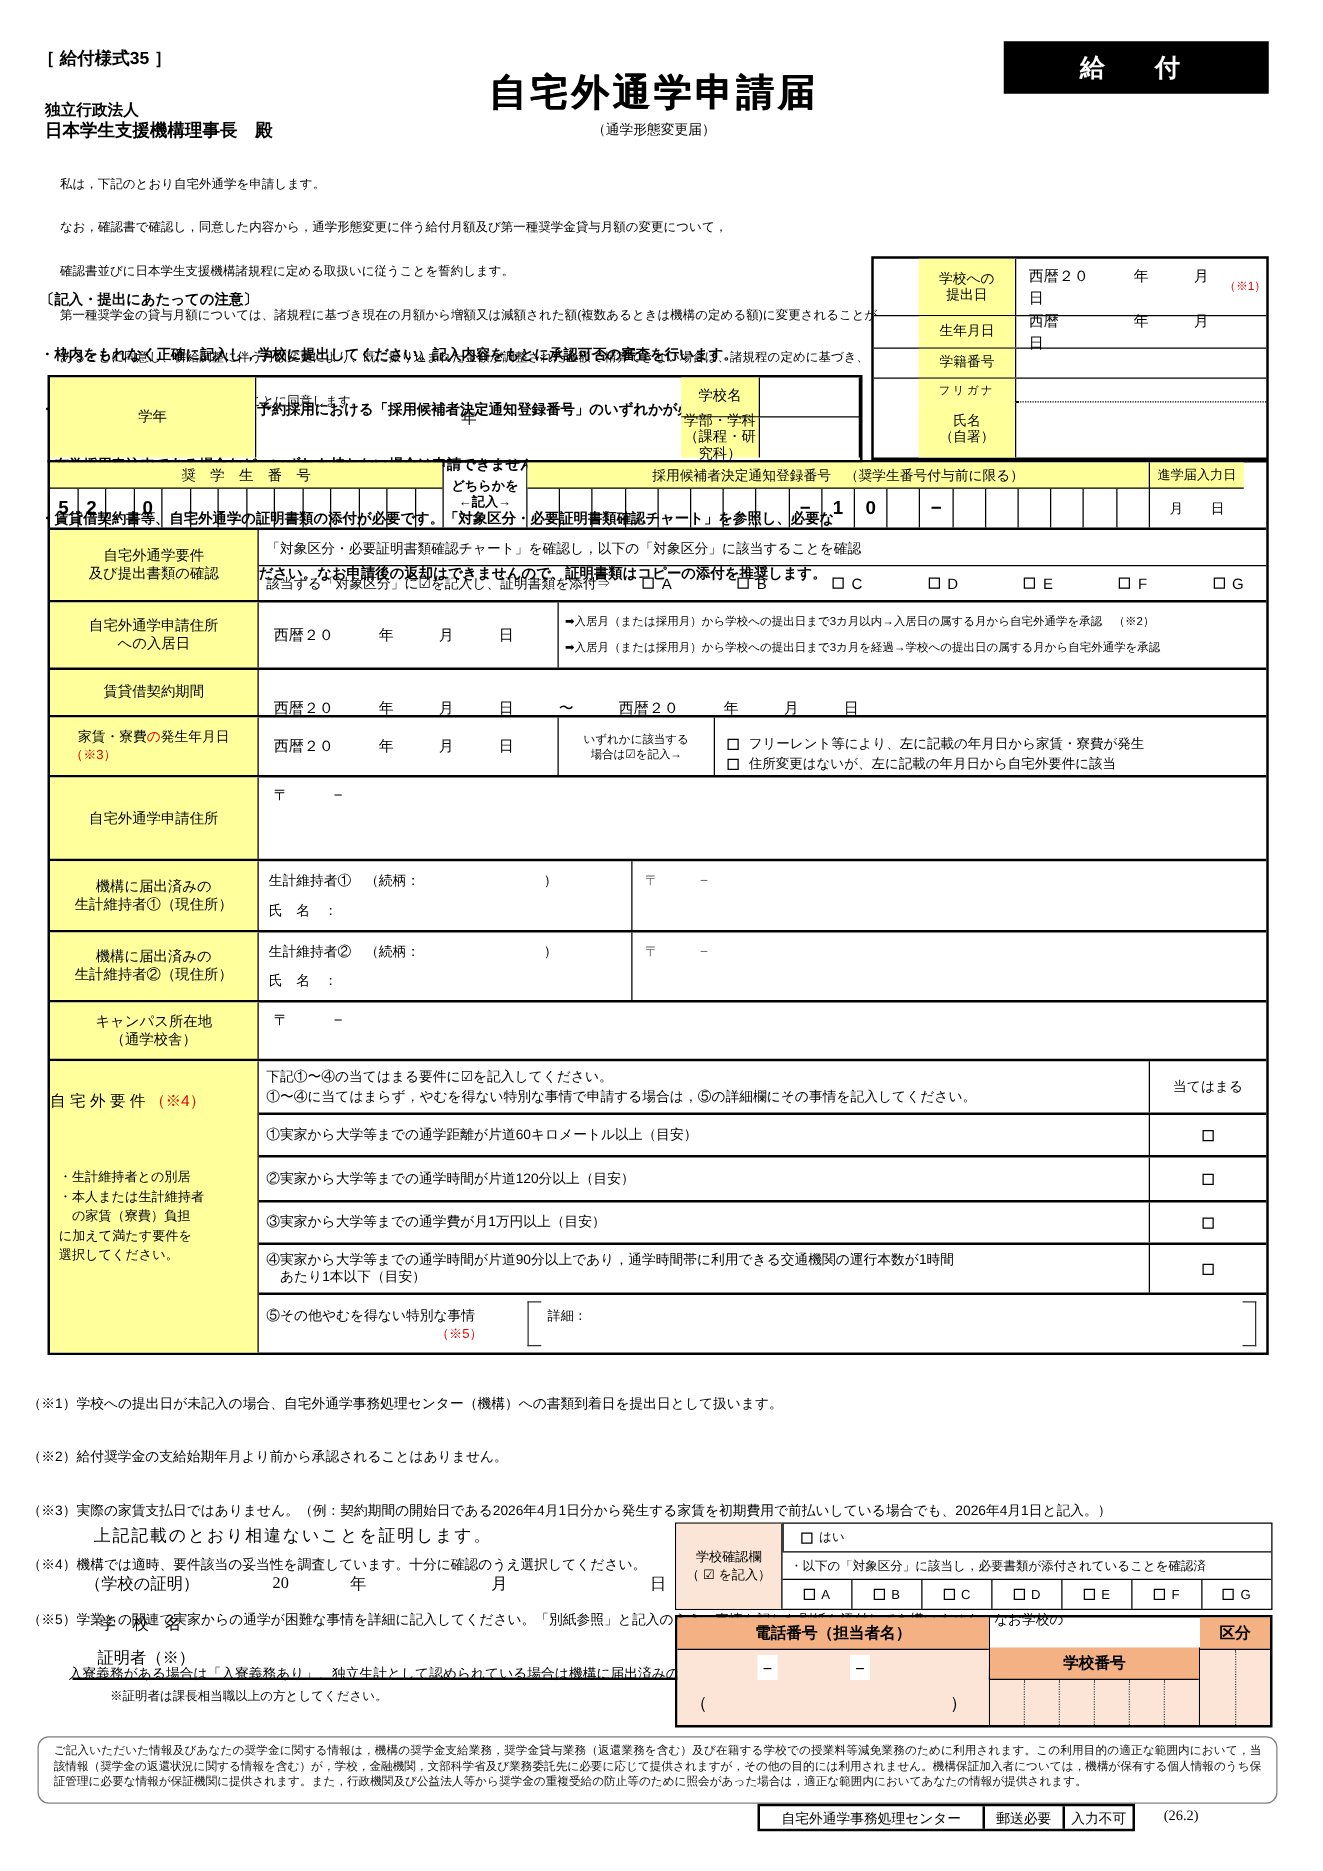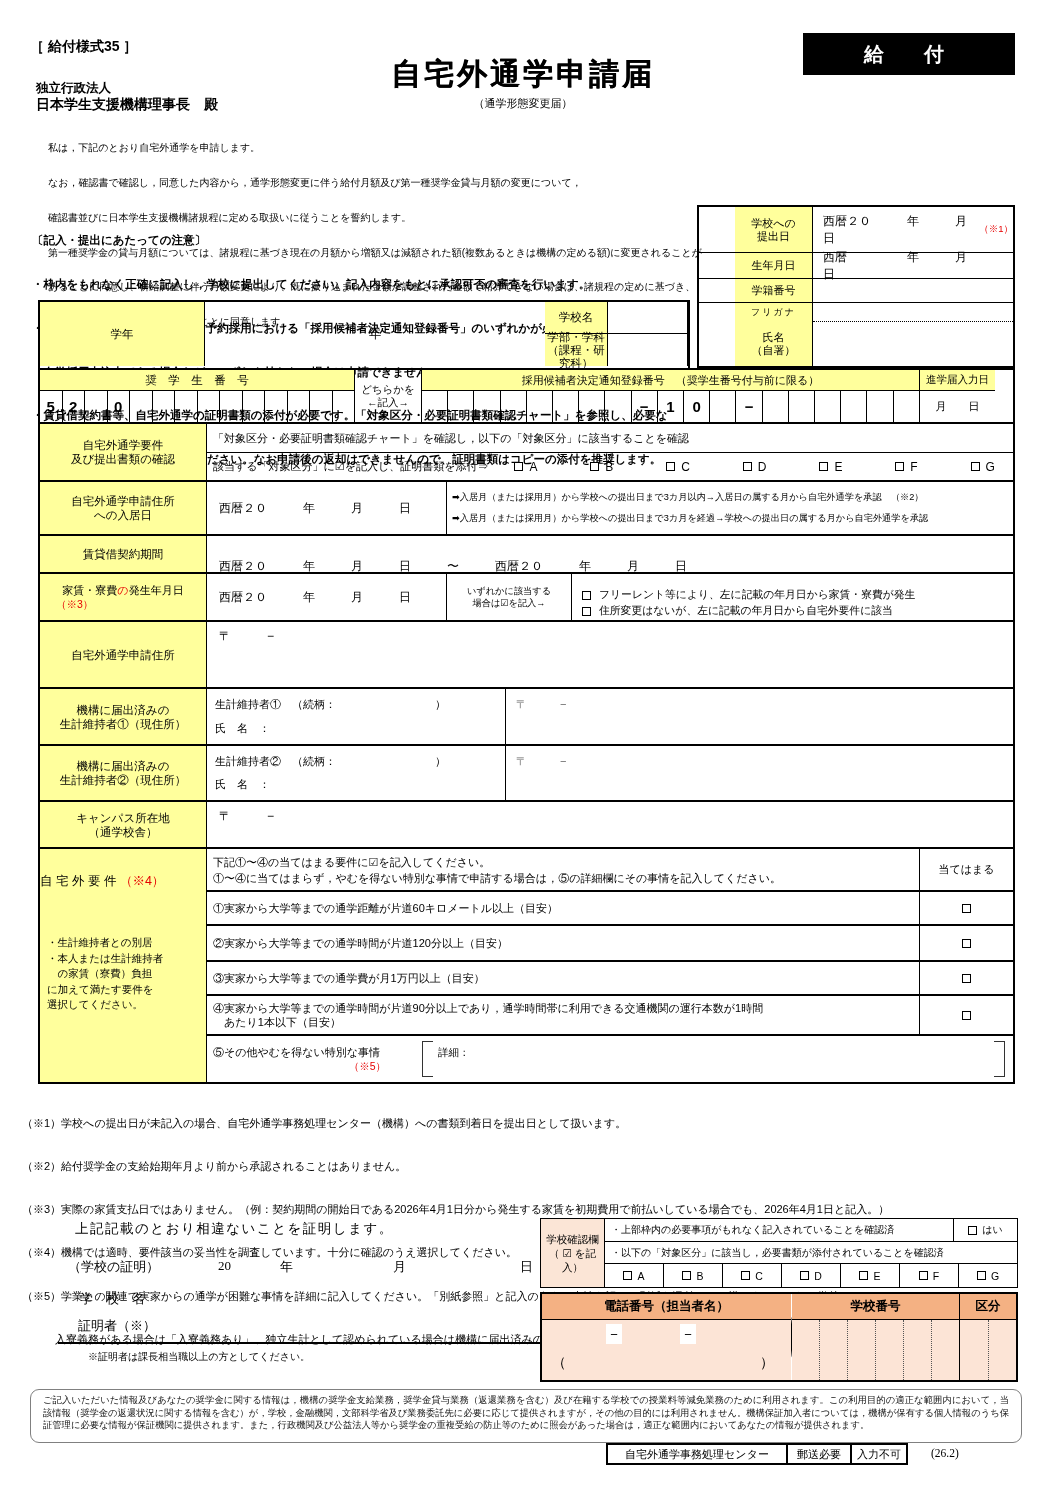--- a/index.html
+++ b/index.html
@@ -53,21 +53,21 @@
   .crow + .crow { border-top:2px solid #000; }
   .lab167 { width:167px; background:#ffff9c; border-right:1px solid #000; display:flex; flex-direction:column; align-items:center; justify-content:center; text-align:center; font-size:11.5px; line-height:14px; }
 
   
   #row-num { height:52px; }
   .col-sgrid { width:314px; display:flex; flex-direction:column; }
   .sghead { height:21px; background:#ffff9c; border-bottom:1px solid #000; display:flex; align-items:center; justify-content:center; font-size:11.5px; }
   .sgcells { flex:1; display:flex; }
   .gcell { flex:1; border-right:1px solid #000; display:flex; align-items:center; justify-content:center; font-size:15px; font-weight:600; }
   .sgcells .gcell:last-child, .cgcells .gcell:last-child { border-right:none; }
-  .col-either { width:68px; border-left:1px solid #000; border-right:1px solid #000; display:flex; align-items:center; justify-content:center; text-align:center; font-size:10.5px; font-weight:normal; line-height:13px; }
+  .col-either { width:68px; border-left:1px solid #000; border-right:1px solid #000; display:flex; align-items:center; justify-content:center; text-align:center; font-size:10.5px; font-weight:bold; line-height:13px; }
   .col-cgrid { width:497px; display:flex; flex-direction:column; }
   .col-entry { width:76px; border-left:1px solid #000; display:flex; flex-direction:column; }
   .enthead { height:21px; background:#ffff9c; border-bottom:1px solid #000; display:flex; align-items:center; justify-content:center; font-size:10.5px; }
   .entval { flex:1; display:flex; align-items:center; justify-content:center; font-size:11px; }
 
   
   #row-confirm { height:58px; }
   .confirm-right { flex:1; display:flex; flex-direction:column; }
   .crow1 { height:29px; border-bottom:1px solid #000; display:flex; align-items:center; font-size:11px; padding-left:6px; }
   .crow2 { flex:1; display:flex; align-items:center; font-size:11px; padding-left:6px; }
@@ -132,40 +132,40 @@
   #cert-statement { left:75px; top:1220px; font-size:13.5px; letter-spacing:1.5px; }
   #cert-date { left:68px; top:1258px; width:520px; height:18px; }
   #cert-date span { position:absolute; font-size:13px; }
   #cert-school { left:80px; top:1290px; font-size:13px; }
   #cert-certifier { left:78px; top:1317px; font-size:13px; }
   #cert-line { left:58px; top:1342px; width:510px; height:2px; background:#000; }
   #cert-note { left:88px; top:1350px; font-size:10px; }
 
   
   #school-confirm { left:540px; top:1218px; width:478px; border:1.5px solid #000; display:flex; background:#fff; }
-  .sc-label { width:64px; background:#fbe5d6; border-right:1px solid #000; display:flex; align-items:center; justify-content:center; text-align:center; font-size:10.5px; line-height:14px; }
+  .sc-label { width:85px; background:#fbe5d6; border-right:1px solid #000; display:flex; align-items:center; justify-content:center; text-align:center; font-size:10.5px; line-height:14px; }
   .sc-right { flex:1; display:flex; flex-direction:column; }
   .sc-r1 { height:22px; display:flex; }
   .sc-r1 .txt { flex:1; display:flex; align-items:center; font-size:10px; padding-left:6px; }
   .sc-yes { width:64px; border-left:1px solid #000; display:flex; align-items:center; justify-content:center; gap:5px; font-size:10px; }
   .sc-r2 { height:22px; border-top:1px solid #000; display:flex; align-items:center; font-size:10px; padding-left:6px; }
   .sc-r3 { height:24px; border-top:1px solid #000; display:flex; }
   .sc-cat { flex:1; border-left:1px solid #000; display:flex; align-items:center; justify-content:center; gap:5px; font-size:10.5px; }
   .sc-r3 .sc-cat:first-child { border-left:none; }
 
   
   #contact { left:540px; top:1292px; width:478px; height:90px; border:2px solid #000; display:flex; }
-  .ph-col { width:250px; border-right:1.5px solid #000; display:flex; flex-direction:column;border-radius:30px; }
+  .ph-col { width:250px; border-right:1.5px solid #000; display:flex; flex-direction:column; }
   .hd-orange { height:26px; background:#f4b183; border-bottom:1.5px solid #000; display:flex; align-items:center; justify-content:center; font-size:12.5px; font-weight:bold; }
   .ph-row1 { height:28px; background:#fce4d6; position:relative; }
   .dashbox { position:absolute; top:4px; width:16px; height:20px; background:#fff; display:flex; align-items:center; justify-content:center; font-size:13px; }
   .ph-row2 { flex:1; background:#fce4d6; position:relative; font-size:14px; }
   .ph-row2 .po { position:absolute; left:10px; top:6px; }
   .ph-row2 .pc { position:absolute; left:218px; top:6px; }
-  .sn-col { width:168px; border-right:1.5px solid #000; display:flex; flex-direction:column; }
+  .sn-col { width:168px; border-right:1.5px solid #000; display:flex; flex-direction:column;margin-top:24px; }
   .sn-body { flex:1; background:#fce4d6; display:flex; }
   .sn-cell { flex:1; border-right:1px dotted #555; }
   .sn-body .sn-cell:last-child { border-right:none; }
   .ku-col { flex:1; display:flex; flex-direction:column; }
 
   
   #privacy { left:30px; top:1389px; width:992px; height:54px; border:1.5px solid #808080; border-radius:9px; padding:4px 12px; font-size:9.3px; line-height:12.7px; text-align:justify; color:#111; }
   #footer-box { left:606px; top:1443px; height:22px; border:2px solid #000; display:flex; }
   #footer-box .ft { display:flex; align-items:center; justify-content:center; font-size:11px; }
   .ft1 { width:178px; } .ft2 { width:64px; border-left:2px solid #000; } .ft3 { width:56px; border-left:2px solid #000; }
@@ -481,21 +481,20 @@
   <div class="abs serif" id="cert-school">学　校　名</div>
   <div class="abs serif" id="cert-certifier">証明者（※）</div>
   <div class="abs" id="cert-line"></div>
   <div class="abs serif" id="cert-note">※証明者は課長相当職以上の方としてください。</div>
 
   <div class="abs" id="school-confirm">
     <div class="sc-label pre">学校確認欄
 （ ☑ を記入）</div>
     <div class="sc-right">
       <div class="sc-r1">
-        <div class="txt">・上部枠内の必要事項がもれなく記入されていることを確認済</div>
         <div class="sc-yes">
           <span class="cb"></span>
           <span>はい</span>
         </div>
       </div>
       <div class="sc-r2">・以下の「対象区分」に該当し，必要書類が添付されていることを確認済</div>
       <div class="sc-r3">
           <span class="sc-cat">
             <span class="cb"></span>
             <span>A</span>

